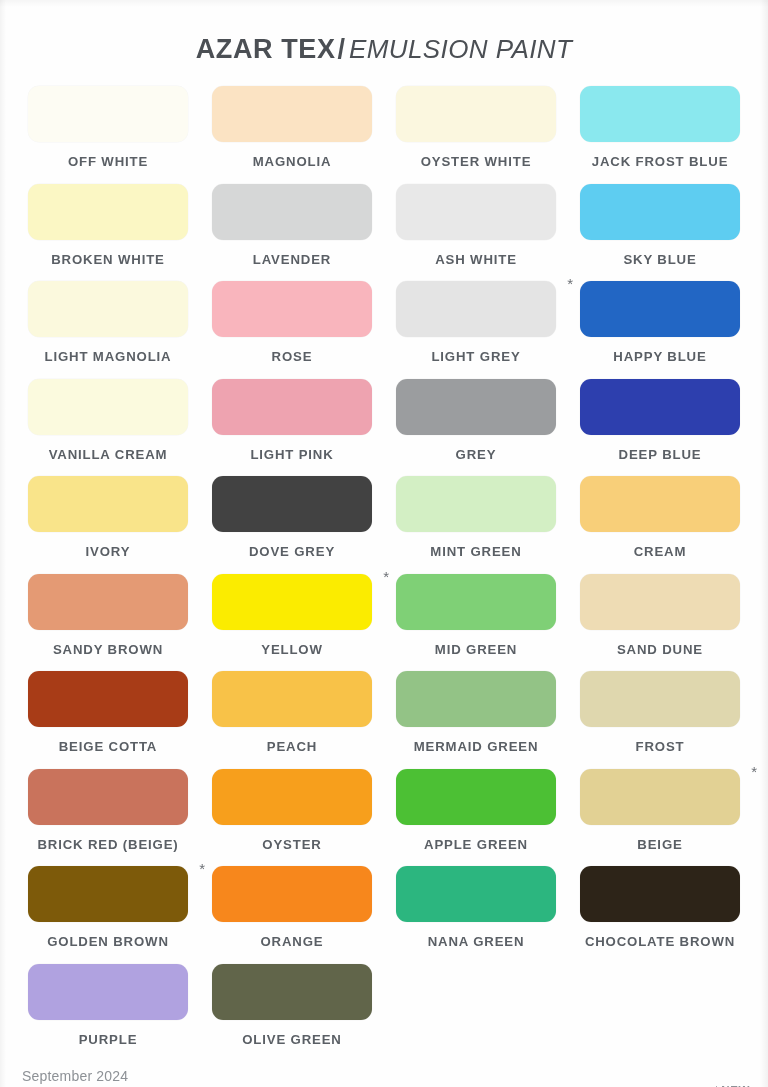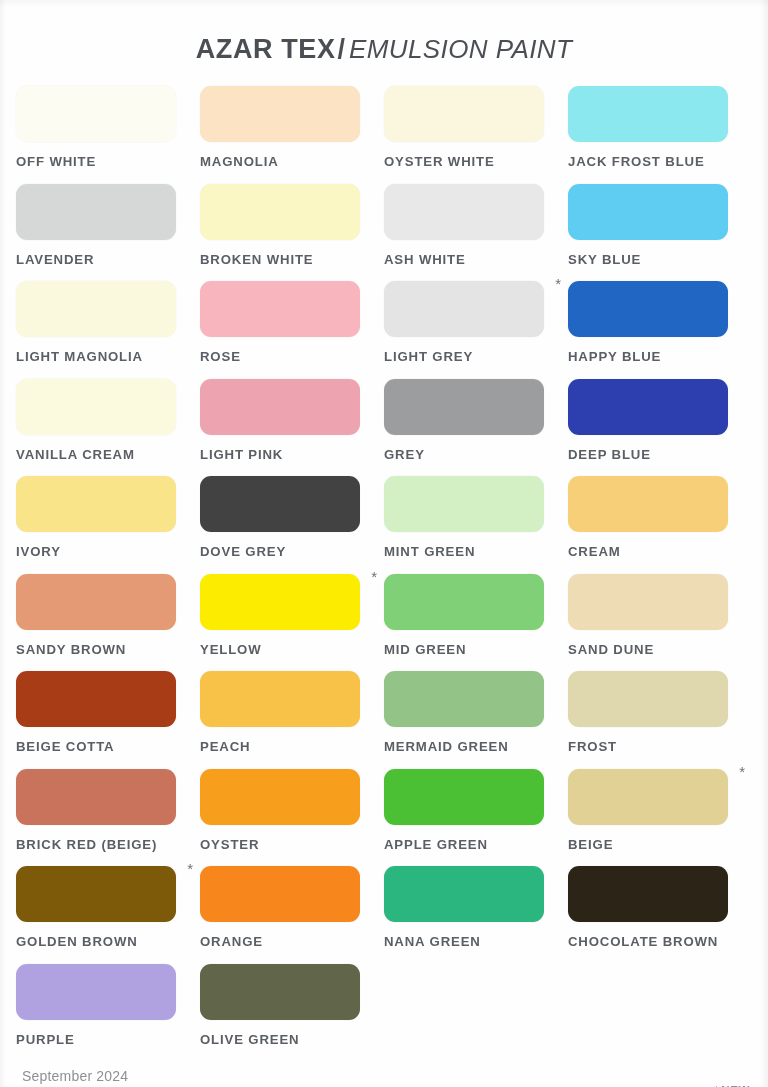--- a/index.html
+++ b/index.html
@@ -63,21 +63,21 @@
     width: 736px;
     display: grid;
     grid-template-columns: repeat(4, 184px);
     grid-auto-rows: 97.5px;
   }
 
   .cell {
     position: relative;
     display: flex;
     flex-direction: column;
-    align-items: flex-start;
+    align-items: center;
   }
 
   .swatch-wrap {
     position: relative;
     width: 160px;
     height: 56px;
   }
   .swatch {
     width: 160px;
     height: 56px;
@@ -164,29 +164,29 @@
         <div class="label">OYSTER WHITE</div>
       </div>
       <div class="cell">
         <div class="swatch-wrap">
           <div class="swatch" style="background: rgb(138, 232, 238);"></div>
         </div>
         <div class="label">JACK FROST BLUE</div>
       </div>
       <div class="cell">
         <div class="swatch-wrap">
+          <div class="swatch" style="background: rgb(251, 247, 196);"></div>
+        </div>
+        <div class="label">BROKEN WHITE</div>
+      </div>
+      <div class="cell">
+        <div class="swatch-wrap">
           <div class="swatch" style="background: rgb(214, 215, 215);"></div>
         </div>
         <div class="label">LAVENDER</div>
-      </div>
-      <div class="cell">
-        <div class="swatch-wrap">
-          <div class="swatch" style="background: rgb(251, 247, 196);"></div>
-        </div>
-        <div class="label">BROKEN WHITE</div>
       </div>
       <div class="cell">
         <div class="swatch-wrap">
           <div class="swatch" style="background: rgb(232, 232, 232);"></div>
         </div>
         <div class="label">ASH WHITE</div>
       </div>
       <div class="cell">
         <div class="swatch-wrap">
           <div class="swatch" style="background: rgb(94, 205, 241);"></div>

